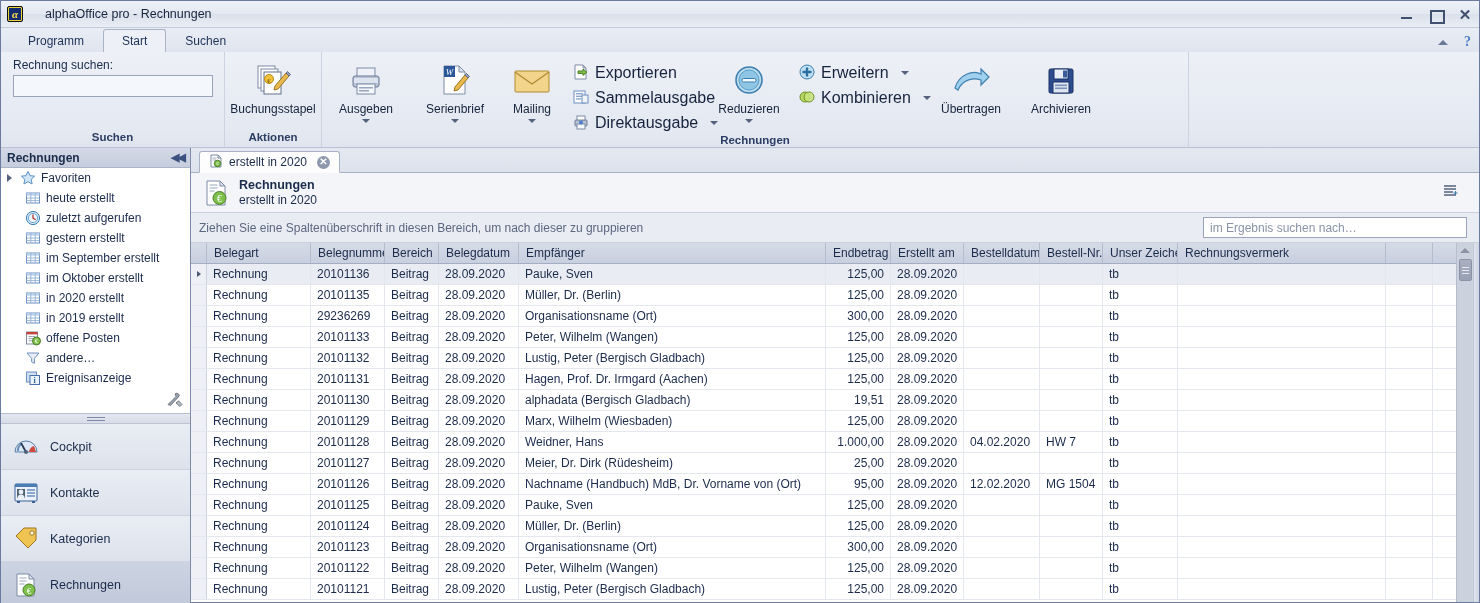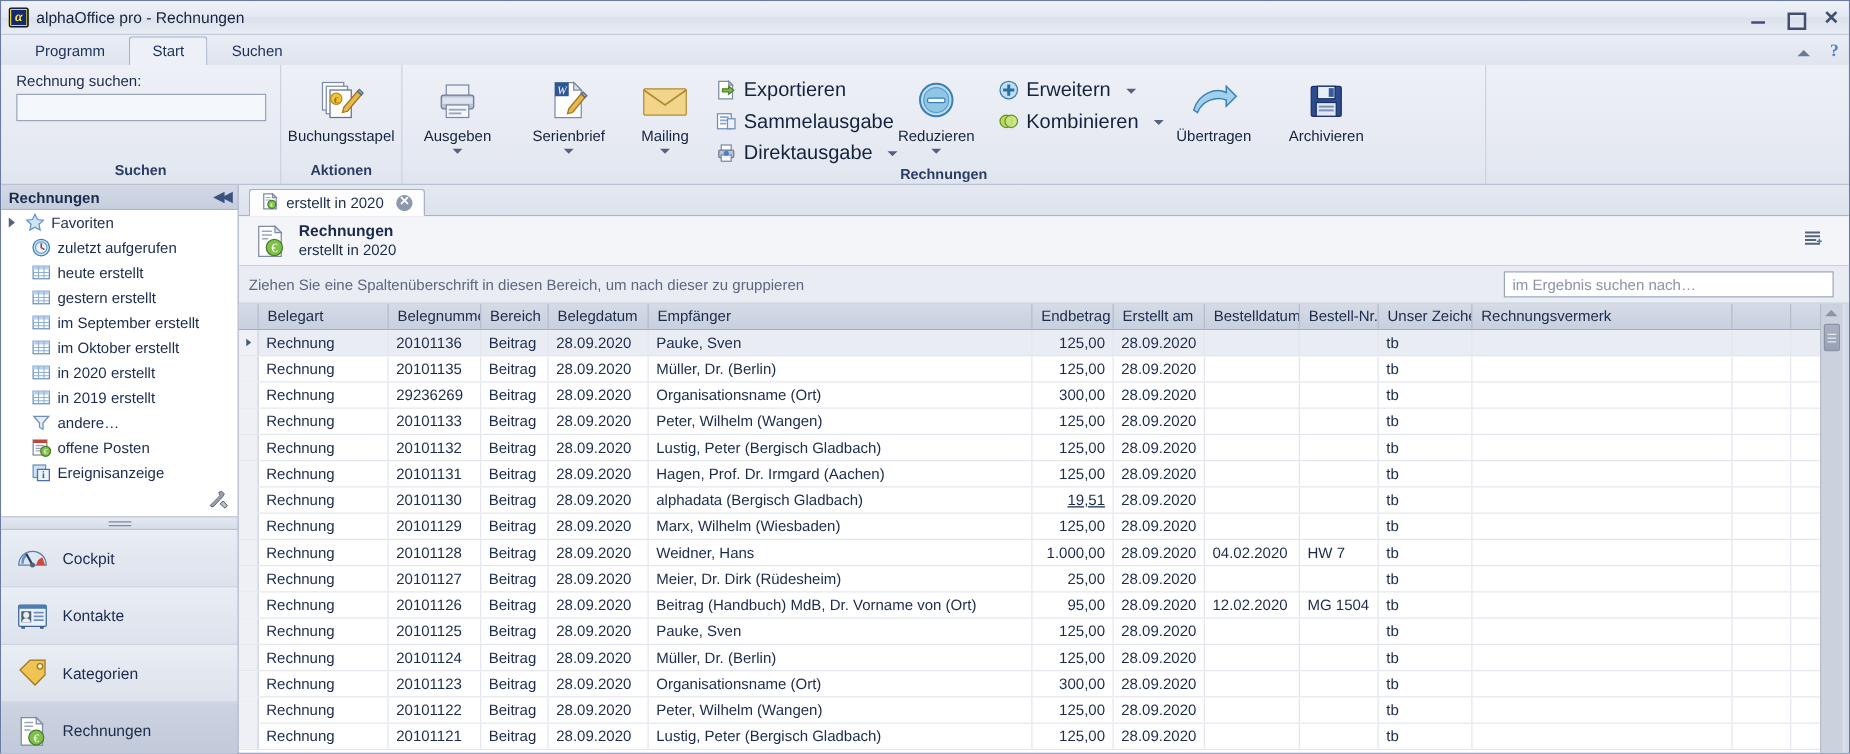--- a/index.html
+++ b/index.html
@@ -32,21 +32,21 @@
     width: 16px; height: 16px;
     background: #122a6e;
     border: 1px solid #111;
     border-radius: 2px;
     display: flex; align-items: center; justify-content: center;
     color: #ffe14d; font-size: 11px; font-style: italic; font-weight: bold;
     font-family: "Liberation Serif", serif;
     margin-right: 6px;
     box-shadow: 0 0 0 1px #e8d23a inset;
   }
-  .title-text { font-size: 12.5px; color: #16233d; }
+  .title-text { font-size: 12.5px; color: #16233d; margin-left: 16px; }
   .win-btns {
     position: absolute; right: 6px; top: 0; height: 27px;
     display: flex; align-items: center; gap: 13px;
   }
   .win-btn { width: 16px; height: 16px; position: relative; cursor: default; }
   .win-min::after {
     content: ""; position: absolute; left: 2px; bottom: 4px;
     width: 11px; height: 2px; background: #40506e;
   }
   .win-max::after {
@@ -539,122 +539,122 @@
                 <path d="M8 1.4 l2 4.2 4.6 .6 -3.4 3.2 .9 4.6 -4.1-2.3 -4.1 2.3 .9-4.6 -3.4-3.2 4.6-.6 Z" fill="#cfe4f5" stroke="#5f93c4"></path>
               </svg>
           </span>
           <span>Favoriten</span>
         </div>
 
         <div class="tr-item">
           <span class="tr-spacer"></span>
           <span class="tr-icon">
             <svg width="16" height="16" viewBox="0 0 16 16">
+                <rect x="1.5" y="3" width="13" height="10" fill="#fff" stroke="#6d8fbf"></rect>
+                <rect x="1.5" y="3" width="13" height="2.6" fill="#b9d1ea"></rect>
+                <path d="M5.8 3 v10 M10.2 3 v10 M1.5 8 h13 M1.5 10.6 h13" stroke="#8fb0d6" stroke-width="0.9"></path>
+              </svg>
+          </span>
+          <span>heute erstellt</span>
+        </div>
+
+        <div class="tr-item">
+          <span class="tr-spacer"></span>
+          <span class="tr-icon">
+            <svg width="16" height="16" viewBox="0 0 16 16">
                 <circle cx="8" cy="8" r="6.6" fill="#cfe7f7" stroke="#3f7fae"></circle>
                 <circle cx="8" cy="8" r="4.6" fill="#eaf5fd" stroke="#6ea5cd"></circle>
                 <path d="M8 4.5 v3.6 l2.6 1.6" stroke="#b03b2f" stroke-width="1.3" fill="none"></path>
               </svg>
           </span>
           <span>zuletzt aufgerufen</span>
         </div>
 
         <div class="tr-item">
           <span class="tr-spacer"></span>
           <span class="tr-icon">
             <svg width="16" height="16" viewBox="0 0 16 16">
                 <rect x="1.5" y="3" width="13" height="10" fill="#fff" stroke="#6d8fbf"></rect>
                 <rect x="1.5" y="3" width="13" height="2.6" fill="#b9d1ea"></rect>
                 <path d="M5.8 3 v10 M10.2 3 v10 M1.5 8 h13 M1.5 10.6 h13" stroke="#8fb0d6" stroke-width="0.9"></path>
               </svg>
           </span>
-          <span>heute erstellt</span>
+          <span>gestern erstellt</span>
         </div>
 
         <div class="tr-item">
           <span class="tr-spacer"></span>
           <span class="tr-icon">
             <svg width="16" height="16" viewBox="0 0 16 16">
                 <rect x="1.5" y="3" width="13" height="10" fill="#fff" stroke="#6d8fbf"></rect>
                 <rect x="1.5" y="3" width="13" height="2.6" fill="#b9d1ea"></rect>
                 <path d="M5.8 3 v10 M10.2 3 v10 M1.5 8 h13 M1.5 10.6 h13" stroke="#8fb0d6" stroke-width="0.9"></path>
               </svg>
           </span>
-          <span>gestern erstellt</span>
+          <span>im September erstellt</span>
         </div>
 
         <div class="tr-item">
           <span class="tr-spacer"></span>
           <span class="tr-icon">
             <svg width="16" height="16" viewBox="0 0 16 16">
                 <rect x="1.5" y="3" width="13" height="10" fill="#fff" stroke="#6d8fbf"></rect>
                 <rect x="1.5" y="3" width="13" height="2.6" fill="#b9d1ea"></rect>
                 <path d="M5.8 3 v10 M10.2 3 v10 M1.5 8 h13 M1.5 10.6 h13" stroke="#8fb0d6" stroke-width="0.9"></path>
               </svg>
           </span>
-          <span>im September erstellt</span>
+          <span>im Oktober erstellt</span>
         </div>
 
         <div class="tr-item">
           <span class="tr-spacer"></span>
           <span class="tr-icon">
             <svg width="16" height="16" viewBox="0 0 16 16">
                 <rect x="1.5" y="3" width="13" height="10" fill="#fff" stroke="#6d8fbf"></rect>
                 <rect x="1.5" y="3" width="13" height="2.6" fill="#b9d1ea"></rect>
                 <path d="M5.8 3 v10 M10.2 3 v10 M1.5 8 h13 M1.5 10.6 h13" stroke="#8fb0d6" stroke-width="0.9"></path>
               </svg>
           </span>
-          <span>im Oktober erstellt</span>
+          <span>in 2020 erstellt</span>
         </div>
 
         <div class="tr-item">
           <span class="tr-spacer"></span>
           <span class="tr-icon">
             <svg width="16" height="16" viewBox="0 0 16 16">
                 <rect x="1.5" y="3" width="13" height="10" fill="#fff" stroke="#6d8fbf"></rect>
                 <rect x="1.5" y="3" width="13" height="2.6" fill="#b9d1ea"></rect>
                 <path d="M5.8 3 v10 M10.2 3 v10 M1.5 8 h13 M1.5 10.6 h13" stroke="#8fb0d6" stroke-width="0.9"></path>
               </svg>
           </span>
-          <span>in 2020 erstellt</span>
-        </div>
-
-        <div class="tr-item">
-          <span class="tr-spacer"></span>
-          <span class="tr-icon">
-            <svg width="16" height="16" viewBox="0 0 16 16">
-                <rect x="1.5" y="3" width="13" height="10" fill="#fff" stroke="#6d8fbf"></rect>
-                <rect x="1.5" y="3" width="13" height="2.6" fill="#b9d1ea"></rect>
-                <path d="M5.8 3 v10 M10.2 3 v10 M1.5 8 h13 M1.5 10.6 h13" stroke="#8fb0d6" stroke-width="0.9"></path>
-              </svg>
-          </span>
           <span>in 2019 erstellt</span>
-        </div>
-
-        <div class="tr-item">
-          <span class="tr-spacer"></span>
-          <span class="tr-icon">
-            <svg width="16" height="16" viewBox="0 0 16 16">
-                <path d="M2 3 h12 l-4.6 5.4 v5 l-2.8 -1.6 v-3.4 Z" fill="#e9eef6" stroke="#6d8fbf"></path>
-              </svg>
-          </span>
-          <span>andere…</span>
         </div>
 
         <div class="tr-item">
           <span class="tr-spacer"></span>
           <span class="tr-icon">
             <svg width="16" height="16" viewBox="0 0 16 16">
                 <rect x="1.5" y="2" width="11" height="12" fill="#fff" stroke="#7d8ba5"></rect>
                 <rect x="1.5" y="2" width="11" height="2.4" fill="#c4453a"></rect>
                 <path d="M3.5 6.5 h7 M3.5 8.6 h7 M3.5 10.7 h4" stroke="#9aa6bb" stroke-width="1"></path>
                 <circle cx="11.5" cy="11" r="4" fill="#7fc04a" stroke="#4c7c2a"></circle>
                 <text x="11.5" y="13.3" font-size="6" text-anchor="middle" fill="#fff" font-family="Liberation Serif, serif">€</text>
               </svg>
           </span>
           <span>offene Posten</span>
+        </div>
+
+        <div class="tr-item">
+          <span class="tr-spacer"></span>
+          <span class="tr-icon">
+            <svg width="16" height="16" viewBox="0 0 16 16">
+                <path d="M2 3 h12 l-4.6 5.4 v5 l-2.8 -1.6 v-3.4 Z" fill="#e9eef6" stroke="#6d8fbf"></path>
+              </svg>
+          </span>
+          <span>andere…</span>
         </div>
 
         <div class="tr-item">
           <span class="tr-spacer"></span>
           <span class="tr-icon">
             <svg width="16" height="16" viewBox="0 0 16 16">
                 <rect x="1.5" y="2" width="10" height="10" fill="#cfe0f2" stroke="#6d8fbf"></rect>
                 <rect x="5" y="5.5" width="9.5" height="9" fill="#eaf2fb" stroke="#4a6fa8"></rect>
                 <text x="9.7" y="12.6" font-size="8" text-anchor="middle" fill="#2c5f96" font-family="Liberation Serif, serif" font-weight="bold">i</text>
               </svg>
@@ -886,21 +886,21 @@
                 <div class="gc" style="flex: 0 0 208px;"></div>
                 <div class="gc" style="flex: 0 0 47px;"></div>
               </div>
               <div class="grow">
                 <div class="gc ind" style="flex: 0 0 16px;"></div>
                 <div class="gc" style="flex: 0 0 104px;">Rechnung</div>
                 <div class="gc" style="flex: 0 0 74px;">20101130</div>
                 <div class="gc" style="flex: 0 0 54px;">Beitrag</div>
                 <div class="gc" style="flex: 0 0 80px;">28.09.2020</div>
                 <div class="gc" style="flex: 0 0 307px;">alphadata (Bergisch Gladbach)</div>
-                <div class="gc num" style="flex: 0 0 65px; text-decoration: underline;">19,51</div>
+                <div class="gc num" style="flex: 0 0 65px;">19,51</div>
                 <div class="gc" style="flex: 0 0 73px;">28.09.2020</div>
                 <div class="gc" style="flex: 0 0 76px;"></div>
                 <div class="gc" style="flex: 0 0 63px;"></div>
                 <div class="gc" style="flex: 0 0 75px;">tb</div>
                 <div class="gc" style="flex: 0 0 208px;"></div>
                 <div class="gc" style="flex: 0 0 47px;"></div>
               </div>
               <div class="grow">
                 <div class="gc ind" style="flex: 0 0 16px;"></div>
                 <div class="gc" style="flex: 0 0 104px;">Rechnung</div>
@@ -945,21 +945,21 @@
                 <div class="gc" style="flex: 0 0 75px;">tb</div>
                 <div class="gc" style="flex: 0 0 208px;"></div>
                 <div class="gc" style="flex: 0 0 47px;"></div>
               </div>
               <div class="grow">
                 <div class="gc ind" style="flex: 0 0 16px;"></div>
                 <div class="gc" style="flex: 0 0 104px;">Rechnung</div>
                 <div class="gc" style="flex: 0 0 74px;">20101126</div>
                 <div class="gc" style="flex: 0 0 54px;">Beitrag</div>
                 <div class="gc" style="flex: 0 0 80px;">28.09.2020</div>
-                <div class="gc" style="flex: 0 0 307px;">Beitrag (Handbuch) MdB, Dr. Vorname von (Ort)</div>
+                <div class="gc" style="flex: 0 0 307px;">Nachname (Handbuch) MdB, Dr. Vorname von (Ort)</div>
                 <div class="gc num" style="flex: 0 0 65px;">95,00</div>
                 <div class="gc" style="flex: 0 0 73px;">28.09.2020</div>
                 <div class="gc" style="flex: 0 0 76px;">12.02.2020</div>
                 <div class="gc" style="flex: 0 0 63px;">MG 1504</div>
                 <div class="gc" style="flex: 0 0 75px;">tb</div>
                 <div class="gc" style="flex: 0 0 208px;"></div>
                 <div class="gc" style="flex: 0 0 47px;"></div>
               </div>
               <div class="grow">
                 <div class="gc ind" style="flex: 0 0 16px;"></div>

